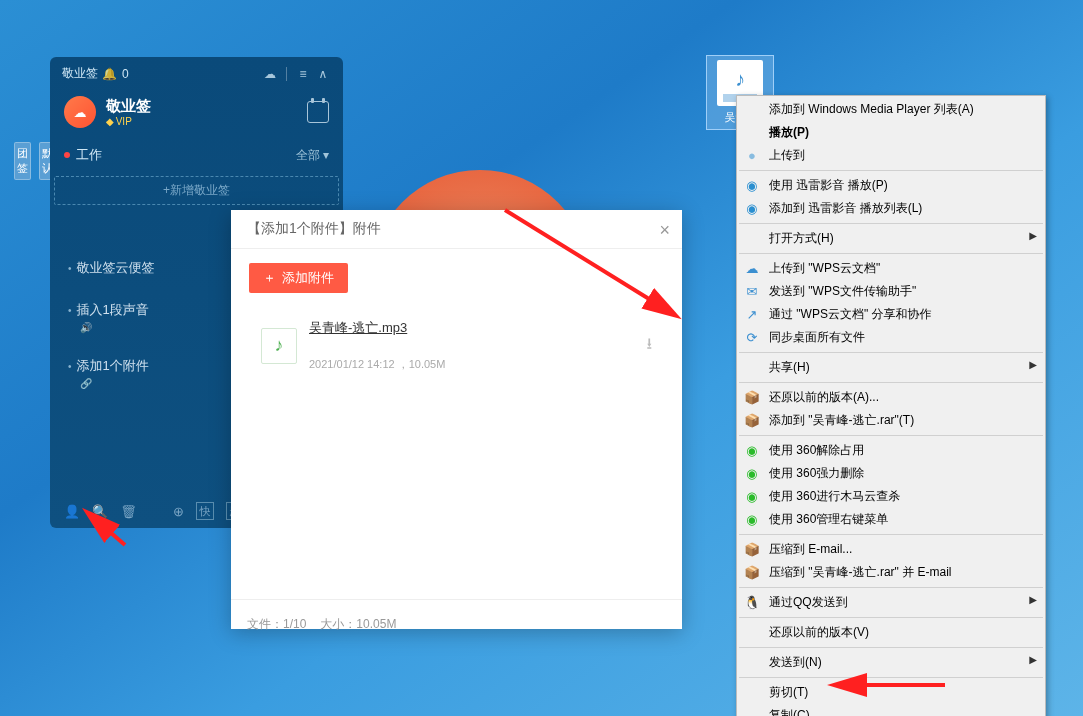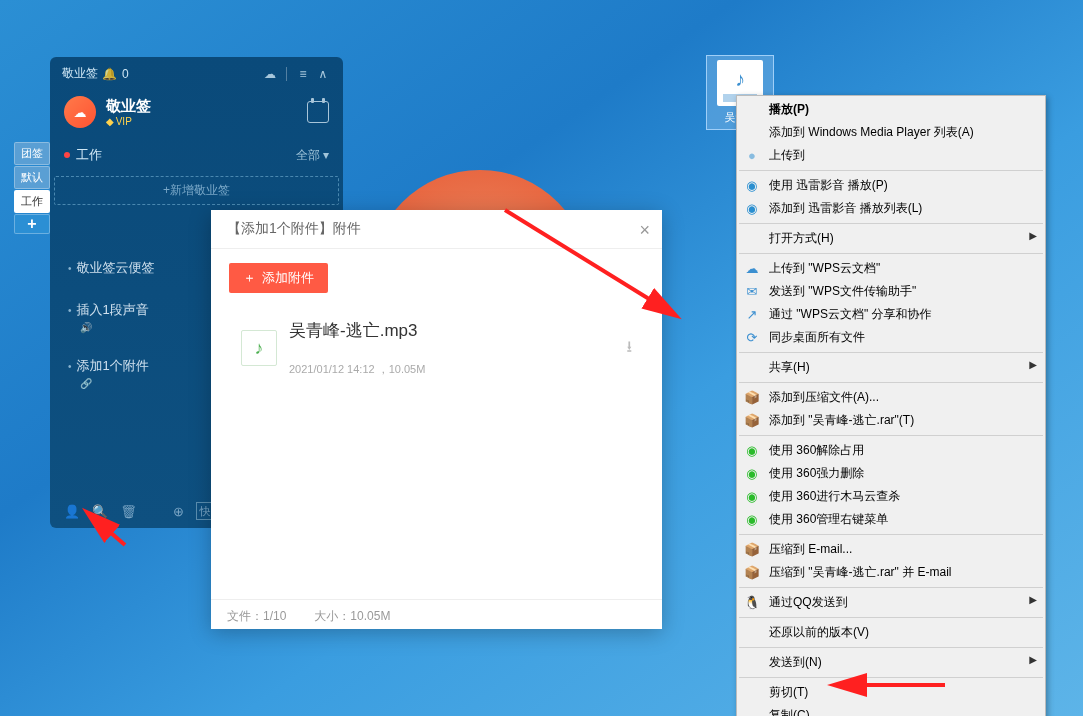--- a/index.html
+++ b/index.html
@@ -21,22 +21,23 @@
       border-radius: 50%;
       top: 170px; left: 370px;
       opacity: 0.9;
     }
 
     
     .left-tabs {
       position: absolute;
       left: 14px; top: 142px;
       width: 36px;
-      display: flex; flex-direction: column;
-      gap: 1px;
+      display: flex; flex-direction: row;
+      gap: 8px;
+      align-items: center;
     }
     .left-tab {
       background: #5a9fd4;
       color: #fff;
       font-size: 11px;
       padding: 3px 2px;
       border-radius: 2px;
       text-align: center;
       border: 1px solid rgba(255,255,255,0.3);
     }
@@ -112,21 +113,21 @@
       display:flex; align-items:center; gap:12px;
       color:#7aa5c4;
       font-size:13px;
     }
     .app-footer .spacer { flex:1; }
     .foot-btn { width:18px; height:18px; border:1px solid #5a8eb0; display:inline-flex; align-items:center; justify-content:center; font-size:11px;}
 
     
     .att-panel {
       position:absolute;
-      left: 211px; top: 210px;
+      left: 231px; top: 210px;
       width: 451px; height: 419px;
       background: #fff;
       box-shadow: 0 4px 20px rgba(0,0,0,0.25);
     }
     .att-header {
       padding: 10px 16px;
       font-size: 14px;
       color: #666;
       border-bottom: 1px solid #eee;
       position:relative;
@@ -142,28 +143,28 @@
       font-size: 13px;
       display: inline-flex; align-items:center; gap:6px;
     }
     .att-file {
       margin-top: 16px;
       padding: 10px 12px;
       display:flex; align-items:center; gap:12px;
     }
     .file-icon { width:36px; height:36px; border:1px solid #d4e8d4; border-radius:2px; display:flex; align-items:center; justify-content:center; color:#4caf50; font-size:18px;}
     .file-info { flex:1; }
-    .file-name { font-size:17px; color:#333; }
+    .file-name { font-size:13px; color:#333;text-decoration:underline; }
     .file-meta { font-size:11px; color:#aaa; margin-top:20px;}
     .dl-icon { color:#bbb; font-size:16px;}
     .att-footer {
       border-top:1px solid #eee;
-      padding: 8px 16px;
+      padding: 16px 16px;
       font-size:12px; color:#999;
-      display:flex; gap:28px;
+      display:flex; gap:14px;
     }
 
     
     .desktop-file {
       position:absolute;
       left: 706px; top: 55px;
       width: 68px;
       text-align:center;
       color:#fff; font-size:11px;
       padding:4px;
@@ -299,22 +300,22 @@
     <span>大小：10.05M</span>
   </div>
 </div>
 
 <div class="desktop-file">
   <div class="df-icon"></div>
   <div>吴青...</div>
 </div>
 
 <div class="context-menu">
+  <div class="cm-item">添加到 Windows Media Player 列表(A)</div>
   <div class="cm-item cm-default">播放(P)</div>
-  <div class="cm-item">添加到 Windows Media Player 列表(A)</div>
   <div class="cm-item">
     <span class="cm-icon" style="color:#88bce0;">●</span>
     <span>上传到</span>
   </div>
   <div class="cm-sep"></div>
   <div class="cm-item">
     <span class="cm-icon" style="color:#2a8fd0;">◉</span>
     <span>使用 迅雷影音 播放(P)</span>
   </div>
   <div class="cm-item">
@@ -342,21 +343,21 @@
     <span class="cm-icon" style="color:#3b8fd0;">⟳</span>
     <span>同步桌面所有文件</span>
   </div>
   <div class="cm-sep"></div>
   <div class="cm-item">
     <span>共享(H)</span><span class="cm-arrow">▶</span>
   </div>
   <div class="cm-sep"></div>
   <div class="cm-item">
     <span class="cm-icon">📦</span>
-    <span>添加到压缩文件(A)...</span>
+    <span>还原以前的版本(A)...</span>
   </div>
   <div class="cm-item">
     <span class="cm-icon">📦</span>
     <span>添加到 "吴青峰-逃亡.rar"(T)</span>
   </div>
   <div class="cm-sep"></div>
   <div class="cm-item">
     <span class="cm-icon" style="color:#2abb2a;">◉</span>
     <span>使用 360解除占用</span>
   </div>

